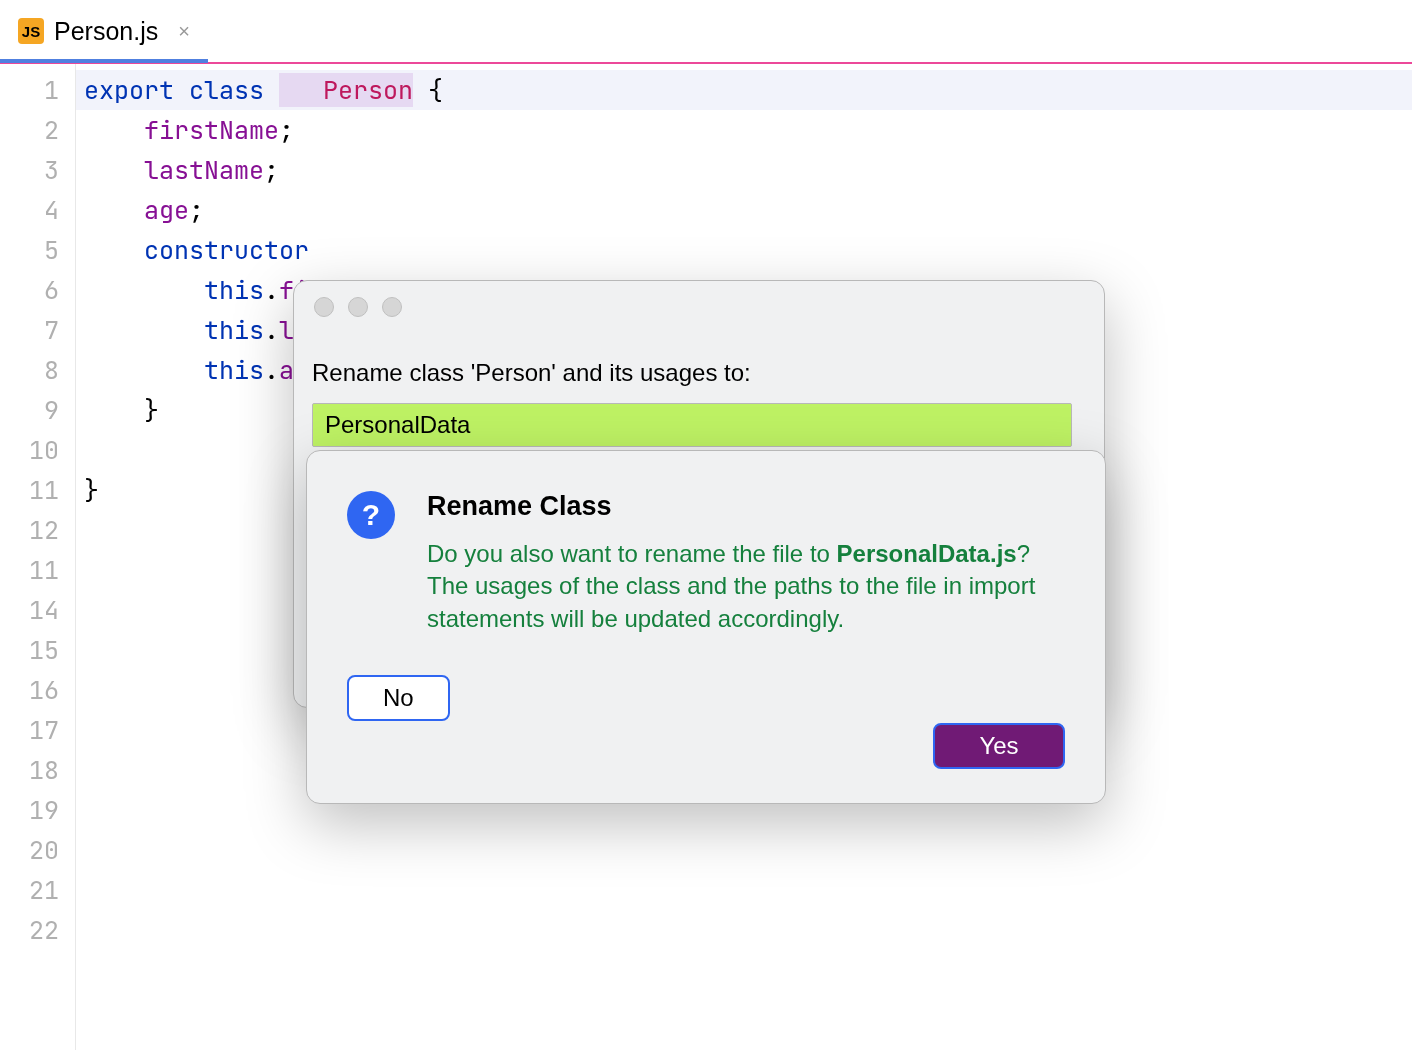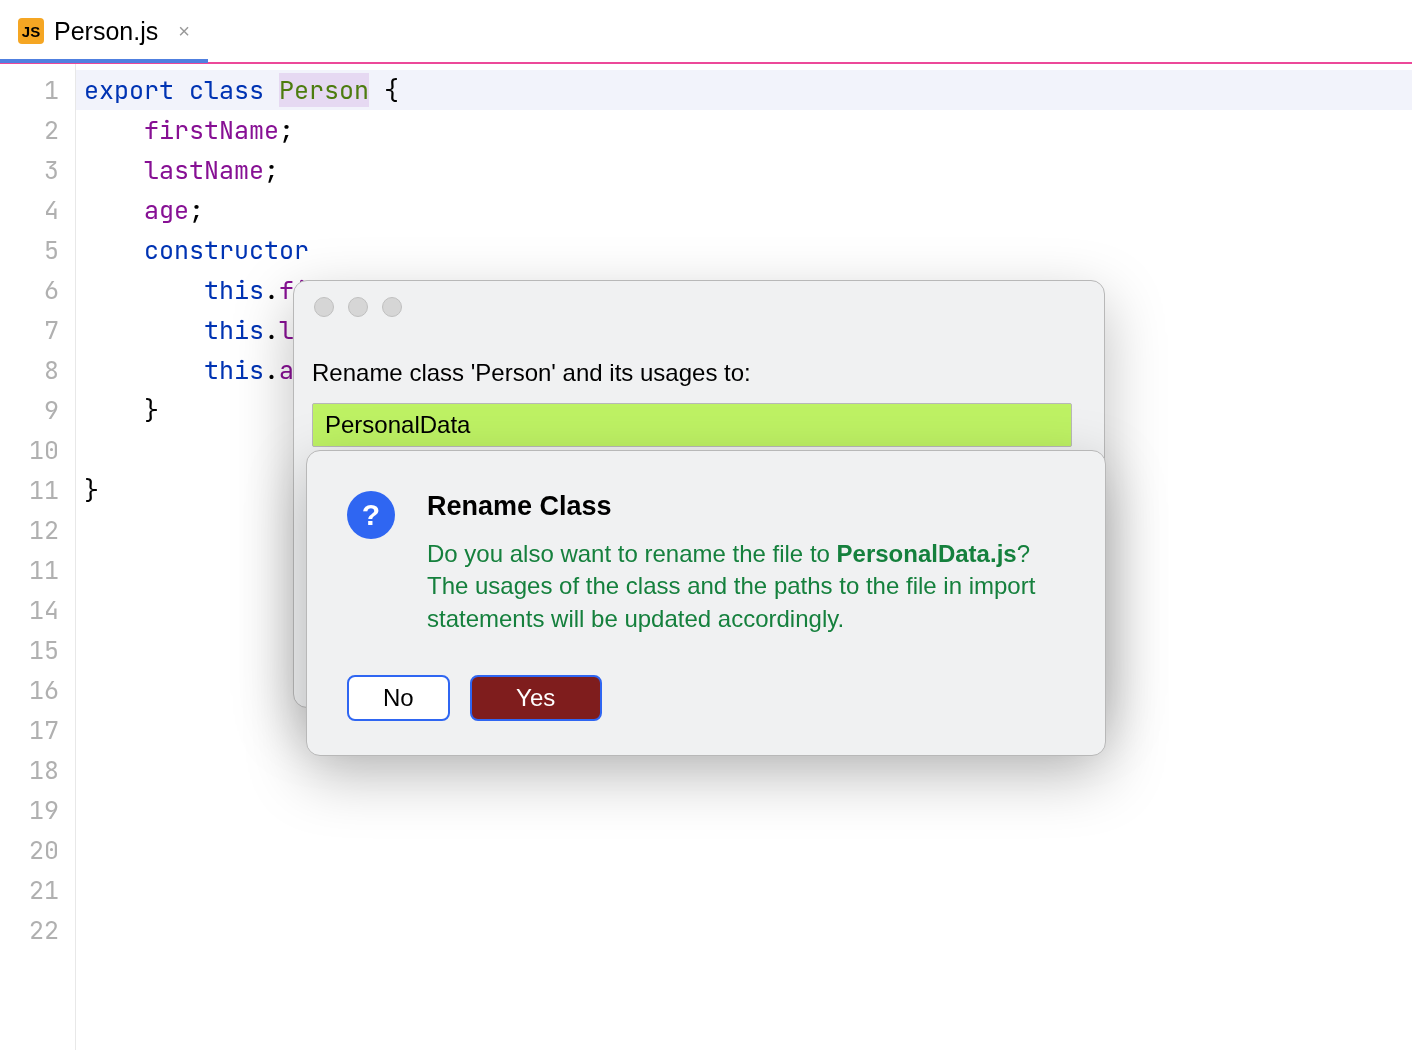--- a/index.html
+++ b/index.html
@@ -14,21 +14,21 @@
   .tab-close { font-size: 20px; color: #999; margin-left: 10px; cursor: pointer; }
 
   
   .editor { display: flex; position: relative; height: calc(1050px - 64px); }
   .gutter { width: 76px; border-right: 1px solid #e8e8e8; padding-top: 6px; }
   .gutter .ln { height: 40px; line-height: 40px; text-align: right; padding-right: 16px; font-family: "JetBrains Mono", Consolas, monospace; font-size: 25px; color: #b0b0b0; }
   .code { flex: 1; padding-top: 6px; font-family: "JetBrains Mono", Consolas, monospace; font-size: 25px; }
   .code-line { height: 40px; line-height: 40px; padding-left: 8px; white-space: pre; }
   .code-line.highlight { background: #f2f3fb; }
   .tok-kw { color: #0033b3; }
-  .tok-cls { color: #4d7c0f; }
+  .tok-cls { color: #be185d; padding-left: 44px; }
   .tok-prop { color: #871094; }
   .tok-punc { color: #000; }
   .tok-this { color: #0033b3; }
   .tok-field { color: #871094; }
   .sel { background: #e6d9f2; }
 
   
   .dlg {
     position: absolute;
     background: #f0f1f2;
@@ -46,24 +46,24 @@
   .dlg-input { width: 760px; height: 44px; border: 1px solid #b8b8b8; background: #bef264; font-size: 24px; padding: 0 12px; font-family: inherit; border-radius: 2px; }
 
   
   .dlg-confirm { left: 306px; top: 386px; width: 800px; background: #f0f1f2; z-index: 10; padding: 40px 40px 34px 40px; }
   .confirm-row { display: flex; gap: 32px; align-items: flex-start; }
   .qmark { width: 48px; height: 48px; border-radius: 50%; background: #2f66f2; color: #fff; font-size: 30px; font-weight: 700; display: flex; align-items: center; justify-content: center; flex-shrink: 0; }
   .confirm-body { flex: 1; }
   .confirm-title { font-size: 27px; font-weight: 700; margin-bottom: 16px; }
   .confirm-text { font-size: 24px; line-height: 1.35; color: #15803d; }
   .confirm-text b { font-weight: 700; }
-  .confirm-buttons { display: flex; justify-content: flex-start; gap: 20px; margin-top: 40px; }
+  .confirm-buttons { display: flex; justify-content: space-between; margin-top: 40px; }
   .btn { height: 46px; padding: 0 34px; border-radius: 8px; font-size: 24px; cursor: pointer; }
   .btn-no { background: #fff; border: 2px solid #2f66f2; color: #000; }
-  .btn-yes { background: #7f1d1d; border: 2px solid #2f66f2; color: #fff; min-width: 132px; }
+  .btn-yes { background: #701a75; border: 2px solid #2f66f2; color: #fff; min-width: 132px; margin-top: 48px; }
 </style>
 </head>
 <body>
 
 <div class="tabbar">
   <div class="tab active">
     <span class="js-badge">JS</span>
     <span class="tab-name">Person.js</span>
     <span class="tab-close">×</span>
   </div>

